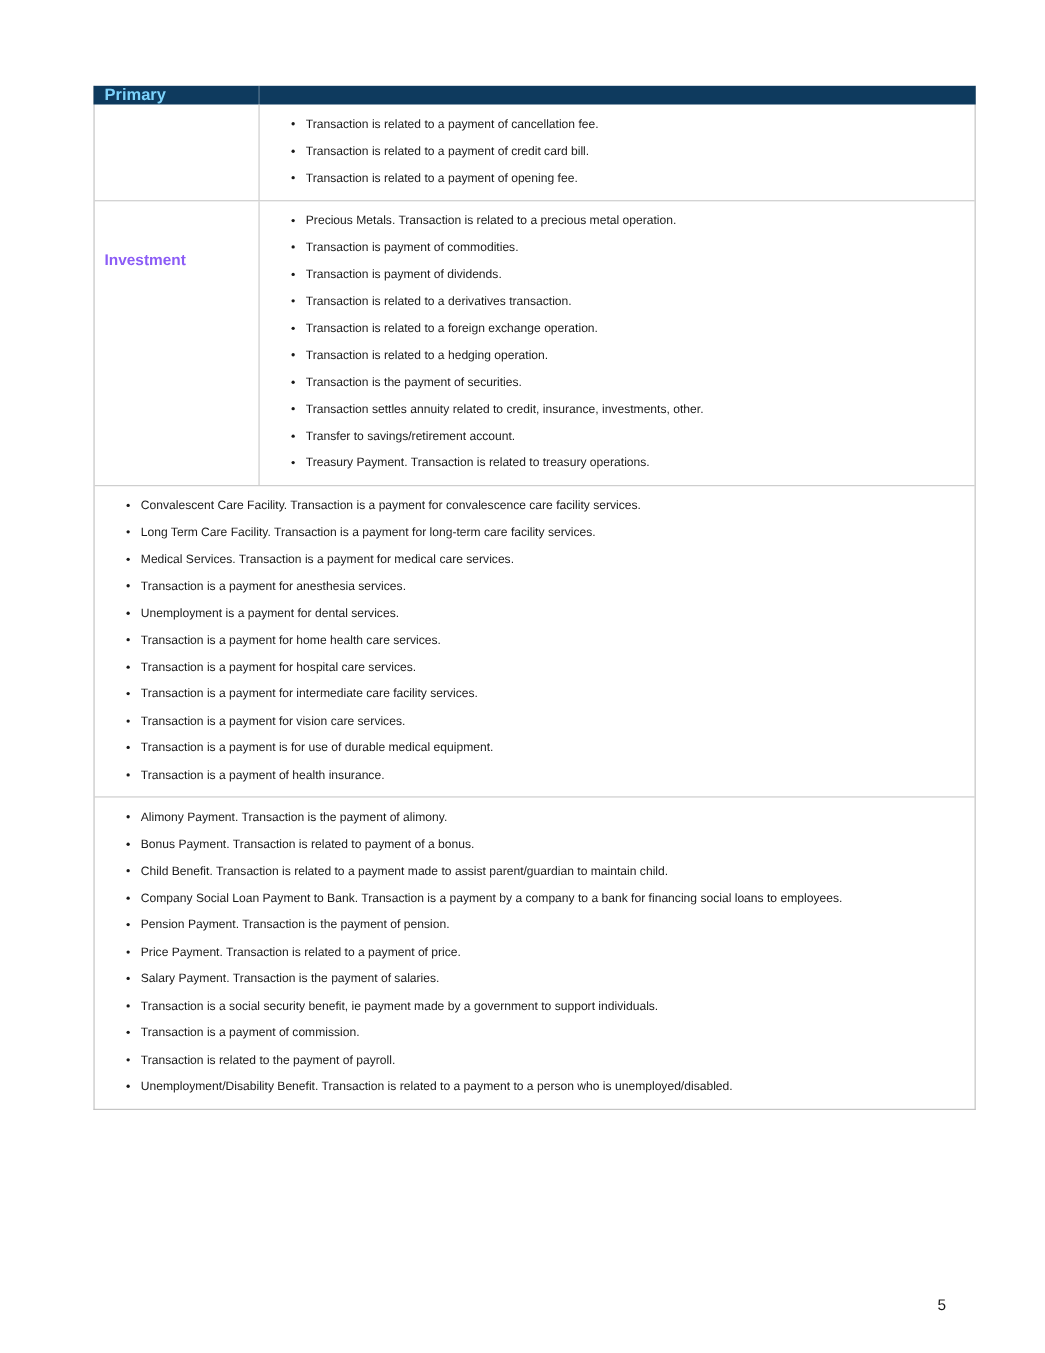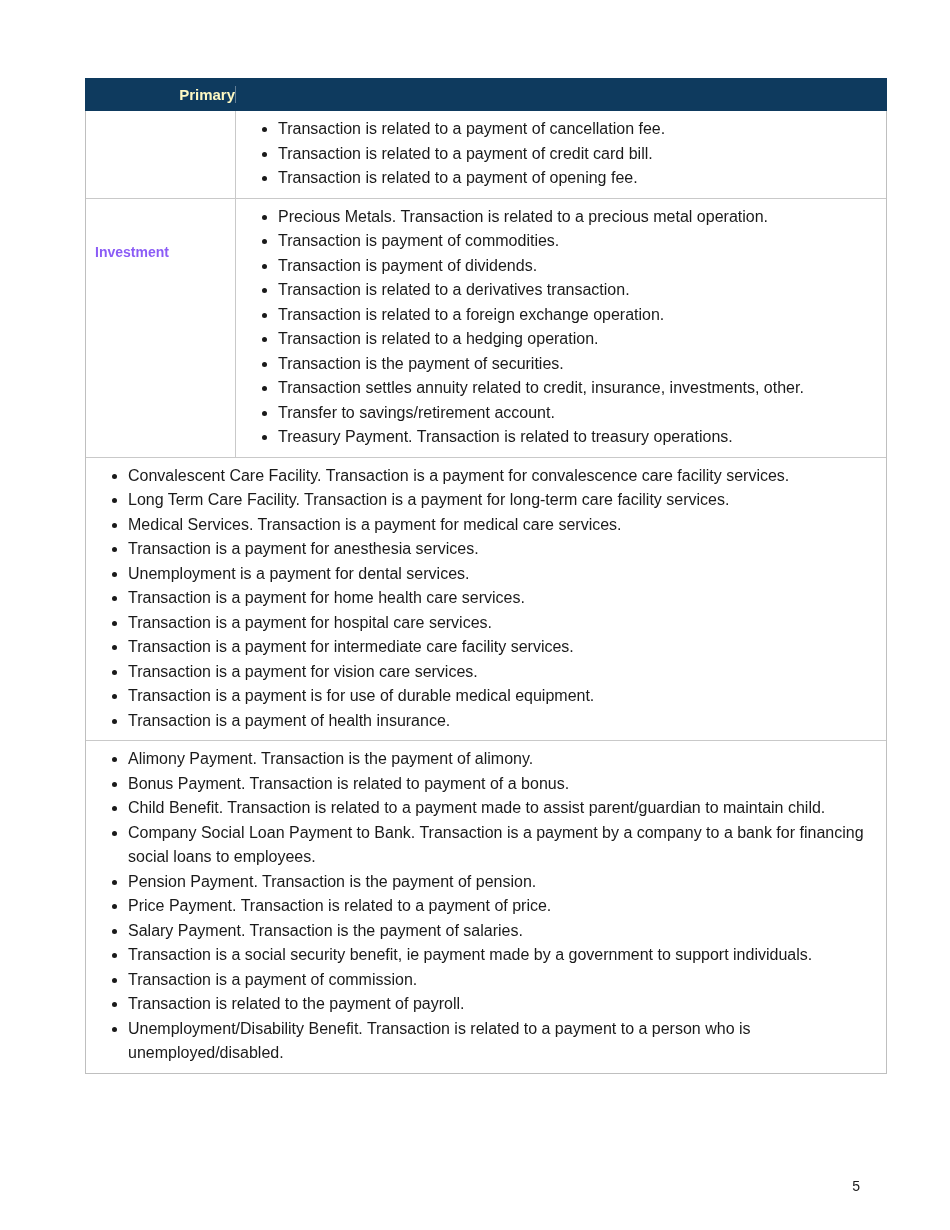--- a/index.html
+++ b/index.html
@@ -20,28 +20,27 @@
     position: absolute;
     left: 85px;
     top: 78px;
     width: 802px;
     border: 1px solid #bfbfbf;
     border-top: none;
     box-sizing: border-box;
   }
   .thead {
     display: flex;
-    height: 33px;
+    height: 17px;
     background: #0e3a5e;
-    color: #fef9c3;
+    color: #7dd3fc;
     font-weight: bold;
     font-size: 15px;
     align-items: center;
     margin: 0 -1px; 
-    text-align: right;
   }
   .th-primary {
     width: 151px;
     box-sizing: border-box;
     padding-left: 10px;
     border-right: 1px solid rgba(255,255,255,0.35);
   }
   .th-secondary {
     flex: 1;
     padding-left: 7px;
@@ -67,21 +66,21 @@
     flex: 1;
     box-sizing: border-box;
     padding: 6px 4px 7px 0;
   }
   ul.bullets {
     margin: 0;
     padding: 0 0 0 42px;
     list-style: disc;
   }
   ul.bullets li {
-    font-size: 16px;
+    font-size: 11px;
     line-height: 24.5px;
     color: #1a1a1a;
   }
   .page-number {
     position: absolute;
     top: 1178px;
     right: 90px;
     font-size: 14px;
     color: #1a1a1a;
   }

